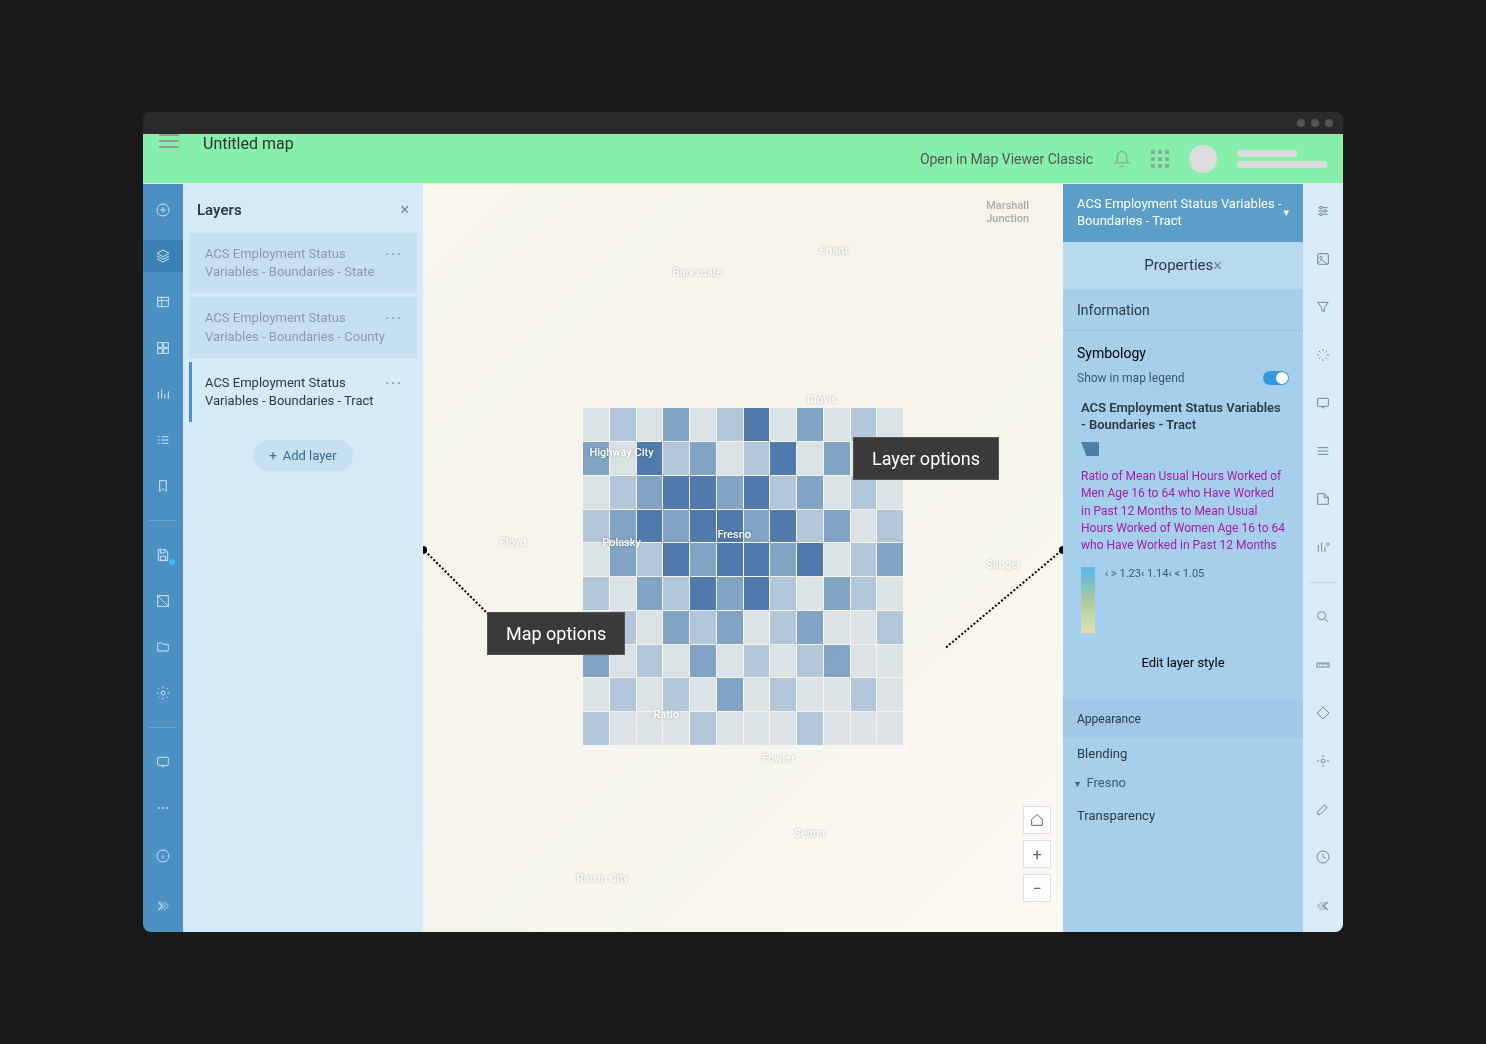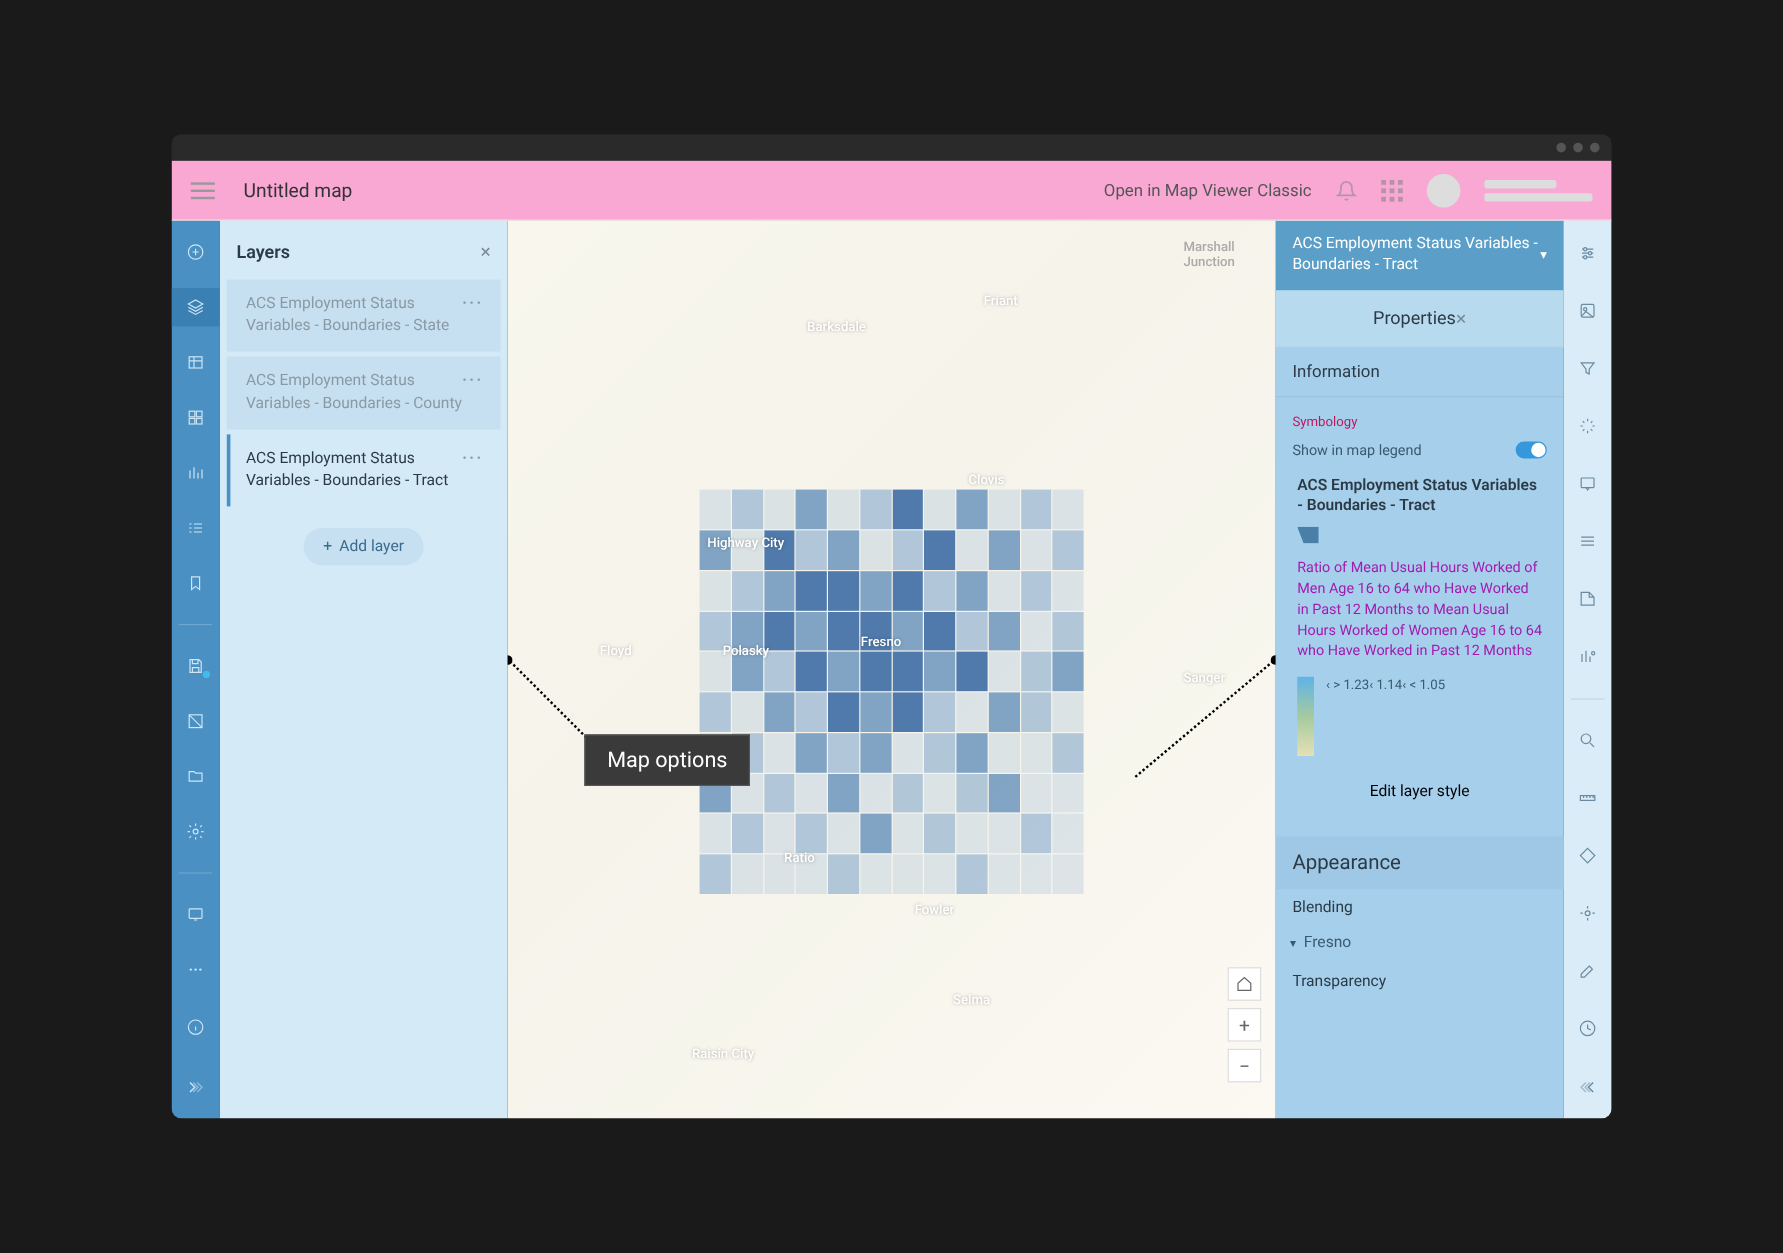--- a/index.html
+++ b/index.html
@@ -1,20 +1,20 @@
 <!DOCTYPE html>
 <html><head>
 <meta charset="utf-8">
 <style>
 * { margin: 0; padding: 0; box-sizing: border-box; font-family: -apple-system, BlinkMacSystemFont, "Segoe UI", Roboto, Helvetica, Arial, sans-serif; }
 body { background: #1a1a1a; display: flex; align-items: center; justify-content: center; min-height: 100vh; }
 .frame { width: 1200px; height: 820px; background: #2a2a2a; border-radius: 8px; overflow: hidden; position: relative; }
 .titlebar { height: 22px; background: #2a2a2a; display: flex; justify-content: flex-end; align-items: center; padding-right: 10px; gap: 6px; }
 .dot { width: 8px; height: 8px; border-radius: 50%; background: #555; }
-.topbar { height: 50px; background: #f9a8d4; display: flex; align-items: center; padding: 0 16px; border-bottom: 1px solid #eee; }
+.topbar { height: 50px; background: #86efac; display: flex; padding: 0 16px; border-bottom: 1px solid #eee; }
 .hamburger { width: 20px; height: 14px; display: flex; flex-direction: column; justify-content: space-between; cursor: pointer; }
 .hamburger span { height: 2px; background: #999; }
 .title { margin-left: 24px; font-size: 16px; color: #333; }
 .topbar-right { margin-left: auto; display: flex; align-items: center; gap: 20px; font-size: 14px; color: #555; }
 .icon-btn { width: 18px; height: 18px; cursor: pointer; opacity: 0.6; }
 .apps-grid { display: grid; grid-template-columns: repeat(3,4px); grid-template-rows: repeat(3,4px); gap: 3px; }
 .apps-grid span { background: #888; }
 .avatar { width: 28px; height: 28px; border-radius: 50%; background: #ddd; }
 .userblock { display: flex; flex-direction: column; gap: 4px; }
 .userblock span { width: 60px; height: 7px; background: #ddd; border-radius: 2px; }
@@ -55,33 +55,33 @@
 .callout-dot { position: absolute; width: 8px; height: 8px; background: #000; border-radius: 50%; }
 .callout-line { position: absolute; border-top: 2px dotted #000; transform-origin: left center; }
 
 .props-panel { width: 240px; background: #a6cfec; display: flex; flex-direction: column; overflow-y: auto; }
 .props-head { background: #5b9fc9; color: #fff; padding: 12px 14px; display: flex; align-items: center; justify-content: space-between; }
 .props-head-text { font-size: 13px; line-height: 1.3; }
 .chev { font-size: 11px; }
 .props-section-title { padding: 14px 14px; font-size: 15px; color: #2b3a45; background: #b8daee; display: flex; justify-content: center; align-items: center; border-bottom: 1px solid rgba(0,0,0,0.05); }
 .props-sub { padding: 12px 14px; font-size: 14px; color: #2b3a45; border-bottom: 1px solid rgba(0,0,0,0.06); }
 .symbology { padding: 14px; font-size: 13px; }
-.sym-title { font-size: 11px; color: #be185d; margin-bottom: 10px; }
+.sym-title { font-size: 14px; color: #000000; margin-bottom: 10px; }
 .toggle-row { display: flex; justify-content: space-between; align-items: center; font-size: 12px; color: #3a5a70; margin-bottom: 14px; }
 .toggle { width: 26px; height: 14px; background: #3498db; border-radius: 7px; position: relative; }
 .toggle::after { content: ''; position: absolute; right: 1px; top: 1px; width: 12px; height: 12px; background: #fff; border-radius: 50%; }
 .sym-layer-name { font-size: 13px; font-weight: 600; color: #2b3a45; margin: 0 4px 8px; line-height: 1.35; }
 .swatch-icon { width: 18px; height: 14px; background: #4a7fa8; margin: 0 4px 12px; clip-path: polygon(0 0, 100% 0, 100% 100%, 30% 100%); }
 .sym-desc { font-size: 12px; line-height: 1.45; color: #a21caf; margin: 0 4px 12px; }
 .ramp-row { display: flex; align-items: center; gap: 10px; margin: 0 4px 10px; }
 .ramp-bar { width: 14px; height: 66px; background: linear-gradient(to bottom, #5eb3e8, #a5ca9f, #e6e0b5); }
 .ramp-labels { display: flex; flex-direction: row; justify-content: space-between; height: 66px; font-size: 11px; color: #3a5a70; }
 .ramp-labels span::before { content: '‹ '; }
 .edit-style { text-align: center; padding: 12px 0 16px; font-size: 13px; color: #000000; cursor: pointer; }
-.appearance-head { padding: 12px 14px; font-size: 17px; color: #2b3a45; background: #9ec8e6; }
+.appearance-head { padding: 12px 14px; font-size: 12px; color: #2b3a45; background: #9ec8e6; }
 .blend-row { padding: 8px 14px 8px; font-size: 13px; color: #2b3a45; }
 .blend-select { padding: 6px 14px 4px 24px; font-size: 13px; color: #3a5a70; }
 .blend-select::before { content: '▾ '; font-size: 10px; margin-left: -12px; margin-right: 4px; }
 
 .right-rail { width: 40px; background: #d9ecf7; display: flex; flex-direction: column; align-items: center; padding-top: 10px; gap: 14px; }
 .right-rail .rail-icon { color: #6a8aa0; }
 .right-rail-bottom { margin-top: auto; margin-bottom: 8px; }
 
 svg { width: 16px; height: 16px; }
 </style>
@@ -393,20 +393,21 @@
         <div class="map-ctrl-btn">−</div>
       </div>
 
 
       <div class="callout-dot" style="top:362px;left:-4px"></div>
       <div class="callout-line" style="top:366px;left:2px;width:130px;transform:rotate(45deg)"></div>
       <div class="callout" style="top:428px;left:64px">Map options</div>
 
       <div class="callout-dot" style="top:362px;right:-4px"></div>
       <div class="callout-line" style="top:366px;right:2px;width:150px;transform:rotate(-40deg);transform-origin:right center"></div>
+      <div class="callout" style="top:253px;right:64px">Layer options</div>
     </div>
 
     <div class="props-panel">
       <div class="props-head">
         <div class="props-head-text">ACS Employment Status Variables - Boundaries - Tract</div>
         <span class="chev">▾</span>
       </div>
       <div class="props-section-title">
         <span>Properties</span>
         <span class="close-x">×</span>

